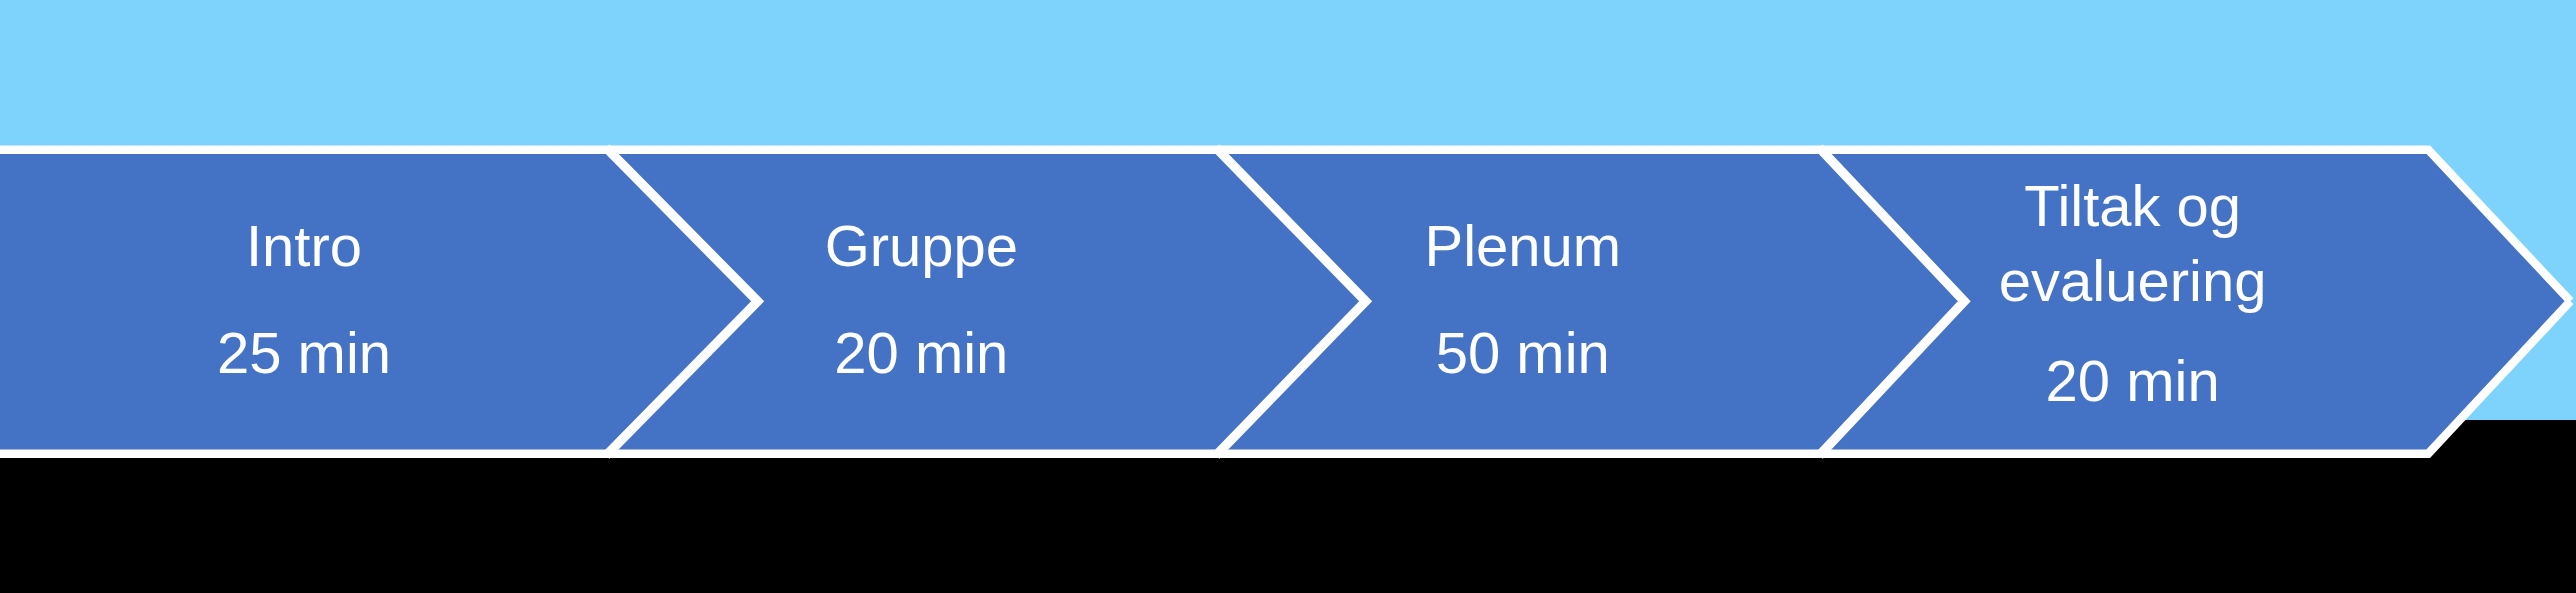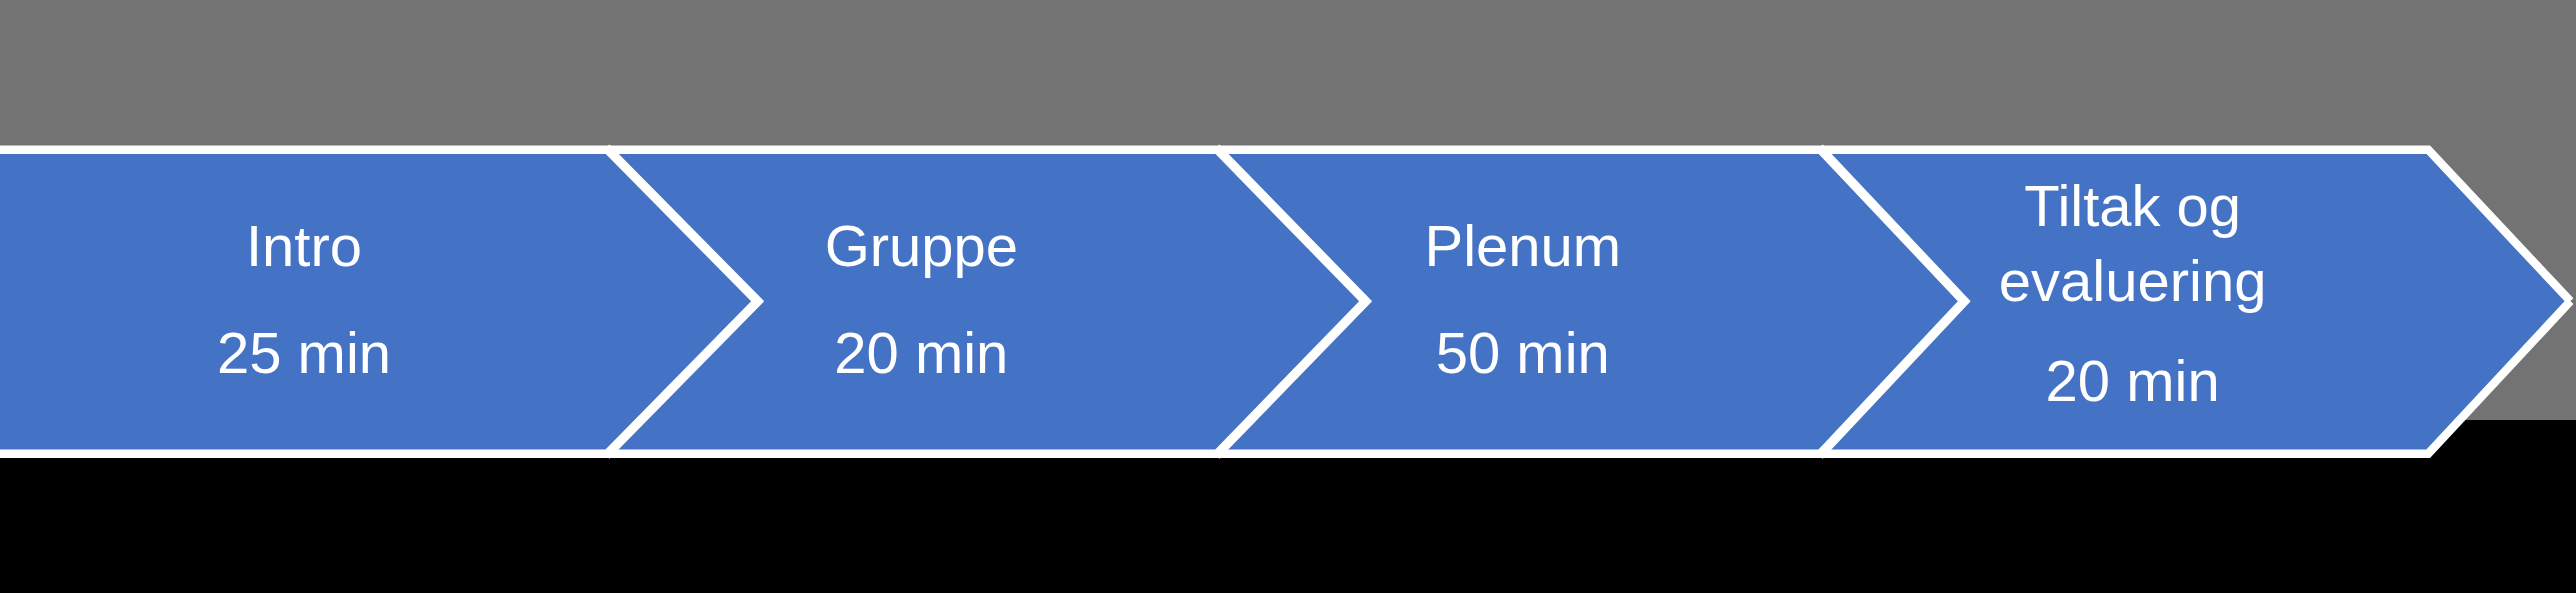--- a/index.html
+++ b/index.html
@@ -11,21 +11,21 @@
   body {
     width: 2576px;
     height: 594px;
     overflow: hidden;
     font-family: "Liberation Sans", sans-serif;
   }
   #stage {
     position: relative;
     width: 2576px;
     height: 420px;
-    background: #737373;
+    background: #7dd3fc;
   }
   #chevron-svg {
     position: absolute;
     left: 0;
     top: 0;
     width: 2576px;
     height: 594px;
     display: block;
   }
   .step-text {

